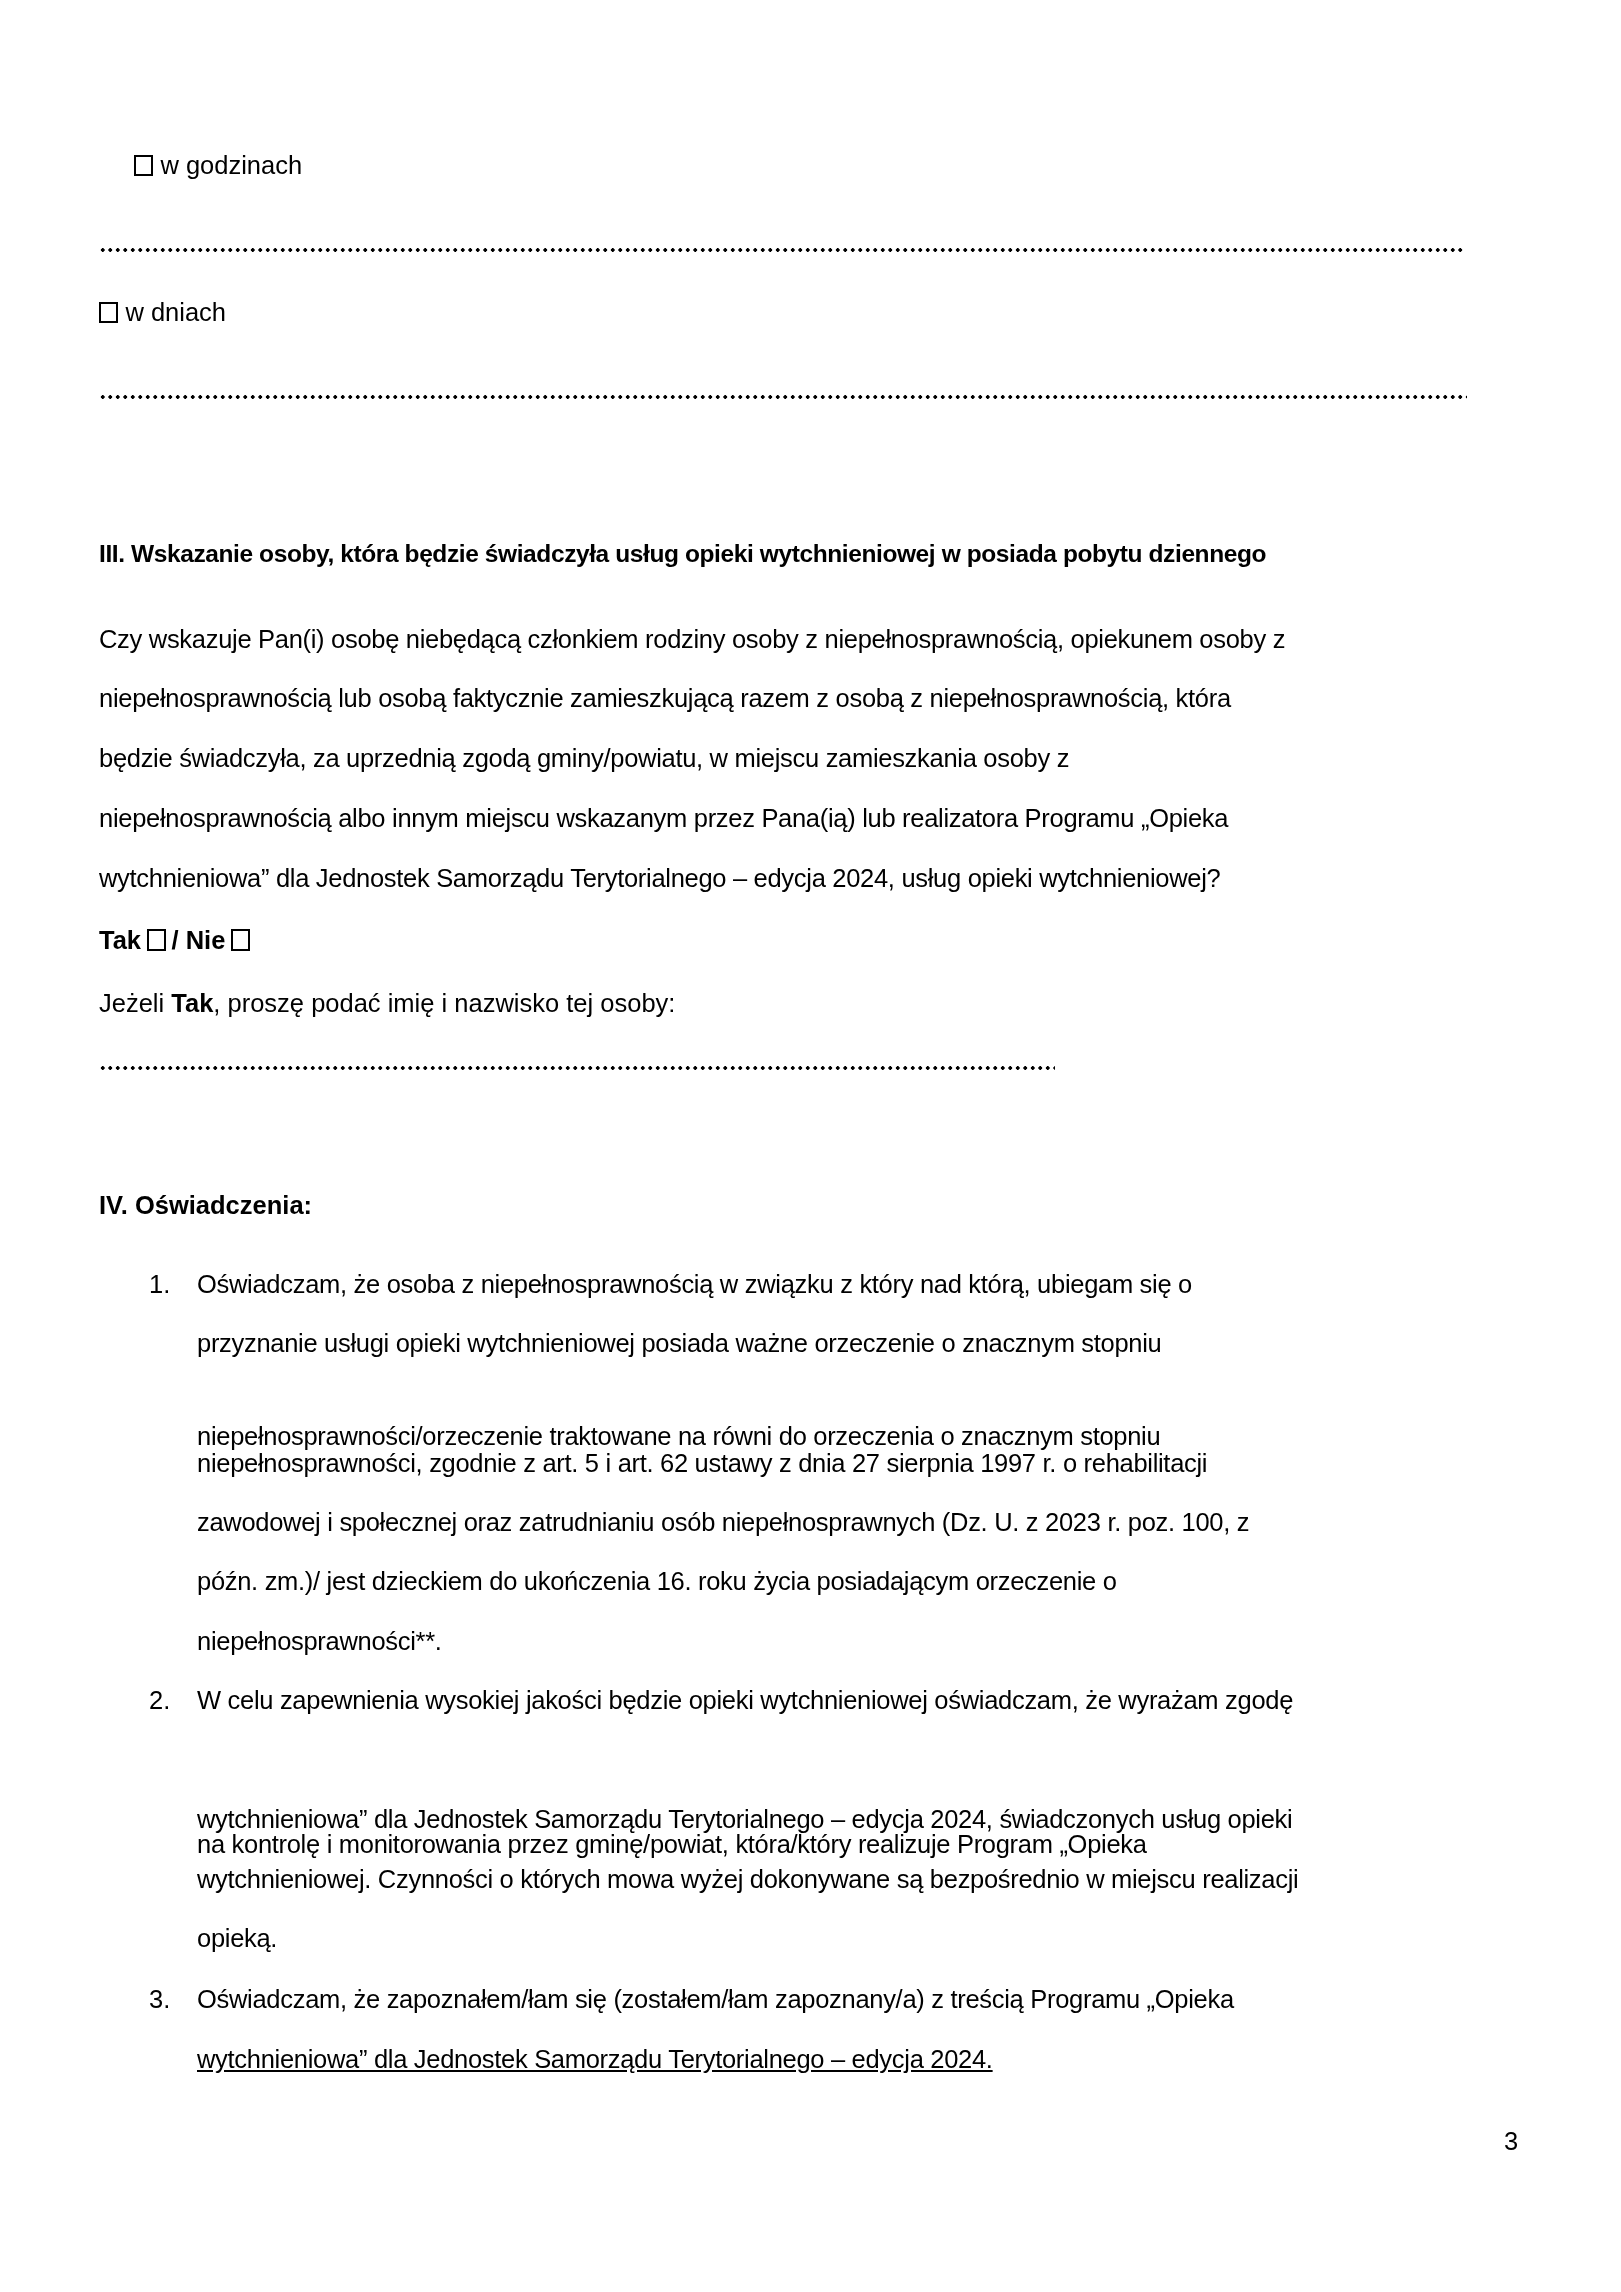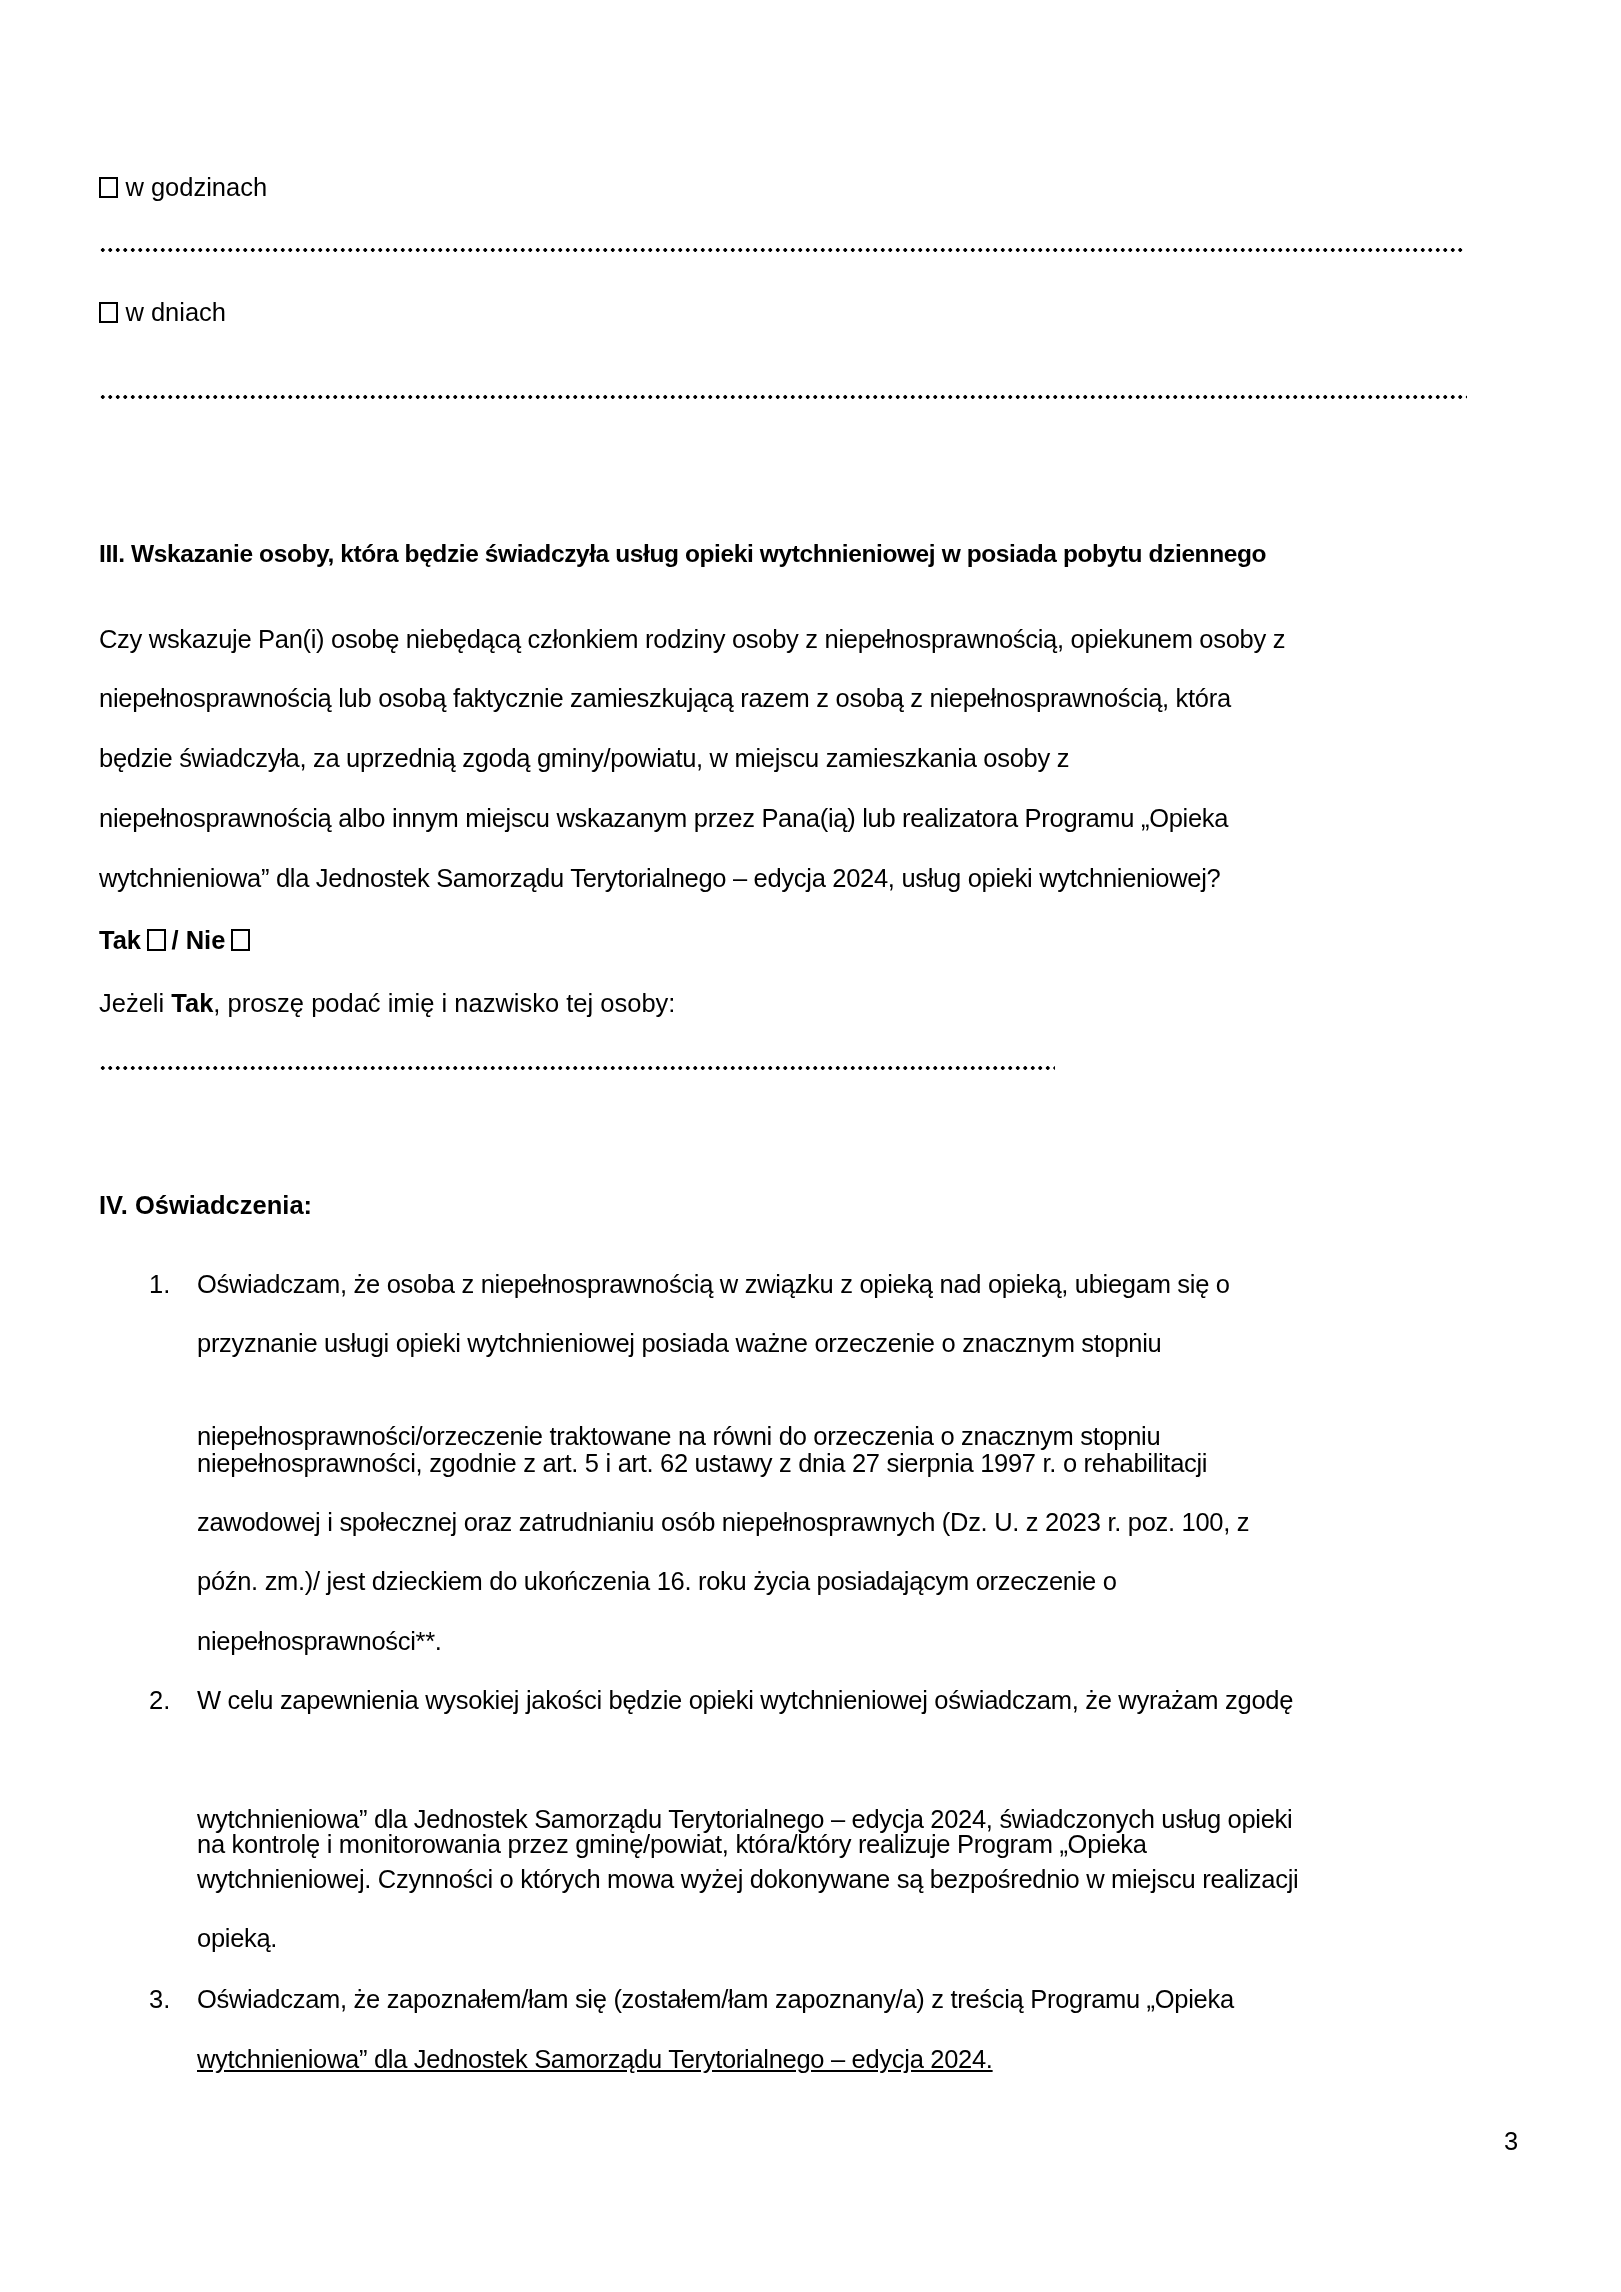--- a/index.html
+++ b/index.html
@@ -13,21 +13,21 @@
   .dots { position: absolute; left: 99px; height: 3.9px;
           background-image: radial-gradient(circle, #000 1.6px, transparent 1.9px);
           background-size: 7.5px 3.9px; background-repeat: repeat-x; }
   .num { position: absolute; left: 149px; font-size: 25.5px; line-height: 33px; }
   .ind { left: 197px; }
   .pageno { position: absolute; left: 1504px; top: 2125px; font-size: 25.5px; line-height: 33px; }
 </style>
 </head>
 <body>
 
-<div class="line" style="top:171px;">
+<div class="line" style="top:149px;margin-left:35px;">
   <span class="cb"></span><span>w godzinach</span>
 </div>
 <div class="dots" style="top:248px; width:1364px;"></div>
 
 <div class="line" style="top:296px;">
   <span class="cb"></span><span>w dniach</span>
 </div>
 <div class="dots" style="top:395px; width:1368px;"></div>
 
 <div class="line bold" style="top:537px; font-size:24.5px; letter-spacing:-0.4px;">III. Wskazanie osoby, która będzie świadczyła usług opieki wytchnieniowej w posiada pobytu dziennego</div>
@@ -44,21 +44,21 @@
 </div>
 
 <div class="line" style="top:987px;">
   <span>Jeżeli </span><span class="bold">Tak</span><span>, proszę podać imię i nazwisko tej osoby:</span>
 </div>
 <div class="dots" style="top:1066px; width:956px;"></div>
 
 <div class="line bold" style="top:1189px;">IV. Oświadczenia:</div>
 
 <div class="num" style="top:1268px;">1.</div>
-<div class="line ind" style="top:1268px; letter-spacing:-0.3px;">Oświadczam, że osoba z niepełnosprawnością w związku z opieką nad opieką, ubiegam się o</div>
+<div class="line ind" style="top:1268px; letter-spacing:-0.3px;">Oświadczam, że osoba z niepełnosprawnością w związku z który nad którą, ubiegam się o</div>
 <div class="line ind" style="top:1327px; letter-spacing:-0.3px;">przyznanie usługi opieki wytchnieniowej posiada ważne orzeczenie o znacznym stopniu</div>
 <div class="line ind" style="top:1387px; letter-spacing:-0.3px;margin-top:33px;">niepełnosprawności/orzeczenie traktowane na równi do orzeczenia o znacznym stopniu</div>
 <div class="line ind" style="top:1447px; letter-spacing:-0.3px;">niepełnosprawności, zgodnie z art. 5 i art. 62 ustawy z dnia 27 sierpnia 1997 r. o rehabilitacji</div>
 <div class="line ind" style="top:1506px; letter-spacing:-0.3px;">zawodowej i społecznej oraz zatrudnianiu osób niepełnosprawnych (Dz. U. z 2023 r. poz. 100, z</div>
 <div class="line ind" style="top:1565px; letter-spacing:-0.3px;">późn. zm.)/ jest dzieckiem do ukończenia 16. roku życia posiadającym orzeczenie o</div>
 <div class="line ind" style="top:1625px; letter-spacing:-0.3px;">niepełnosprawności**.</div>
 
 <div class="num" style="top:1684px;">2.</div>
 <div class="line ind" style="top:1684px; letter-spacing:-0.3px;">W celu zapewnienia wysokiej jakości będzie opieki wytchnieniowej oświadczam, że wyrażam zgodę</div>
 <div class="line ind" style="top:1828px; letter-spacing:-0.3px;">na kontrolę i monitorowania przez gminę/powiat, która/który realizuje Program „Opieka</div>

